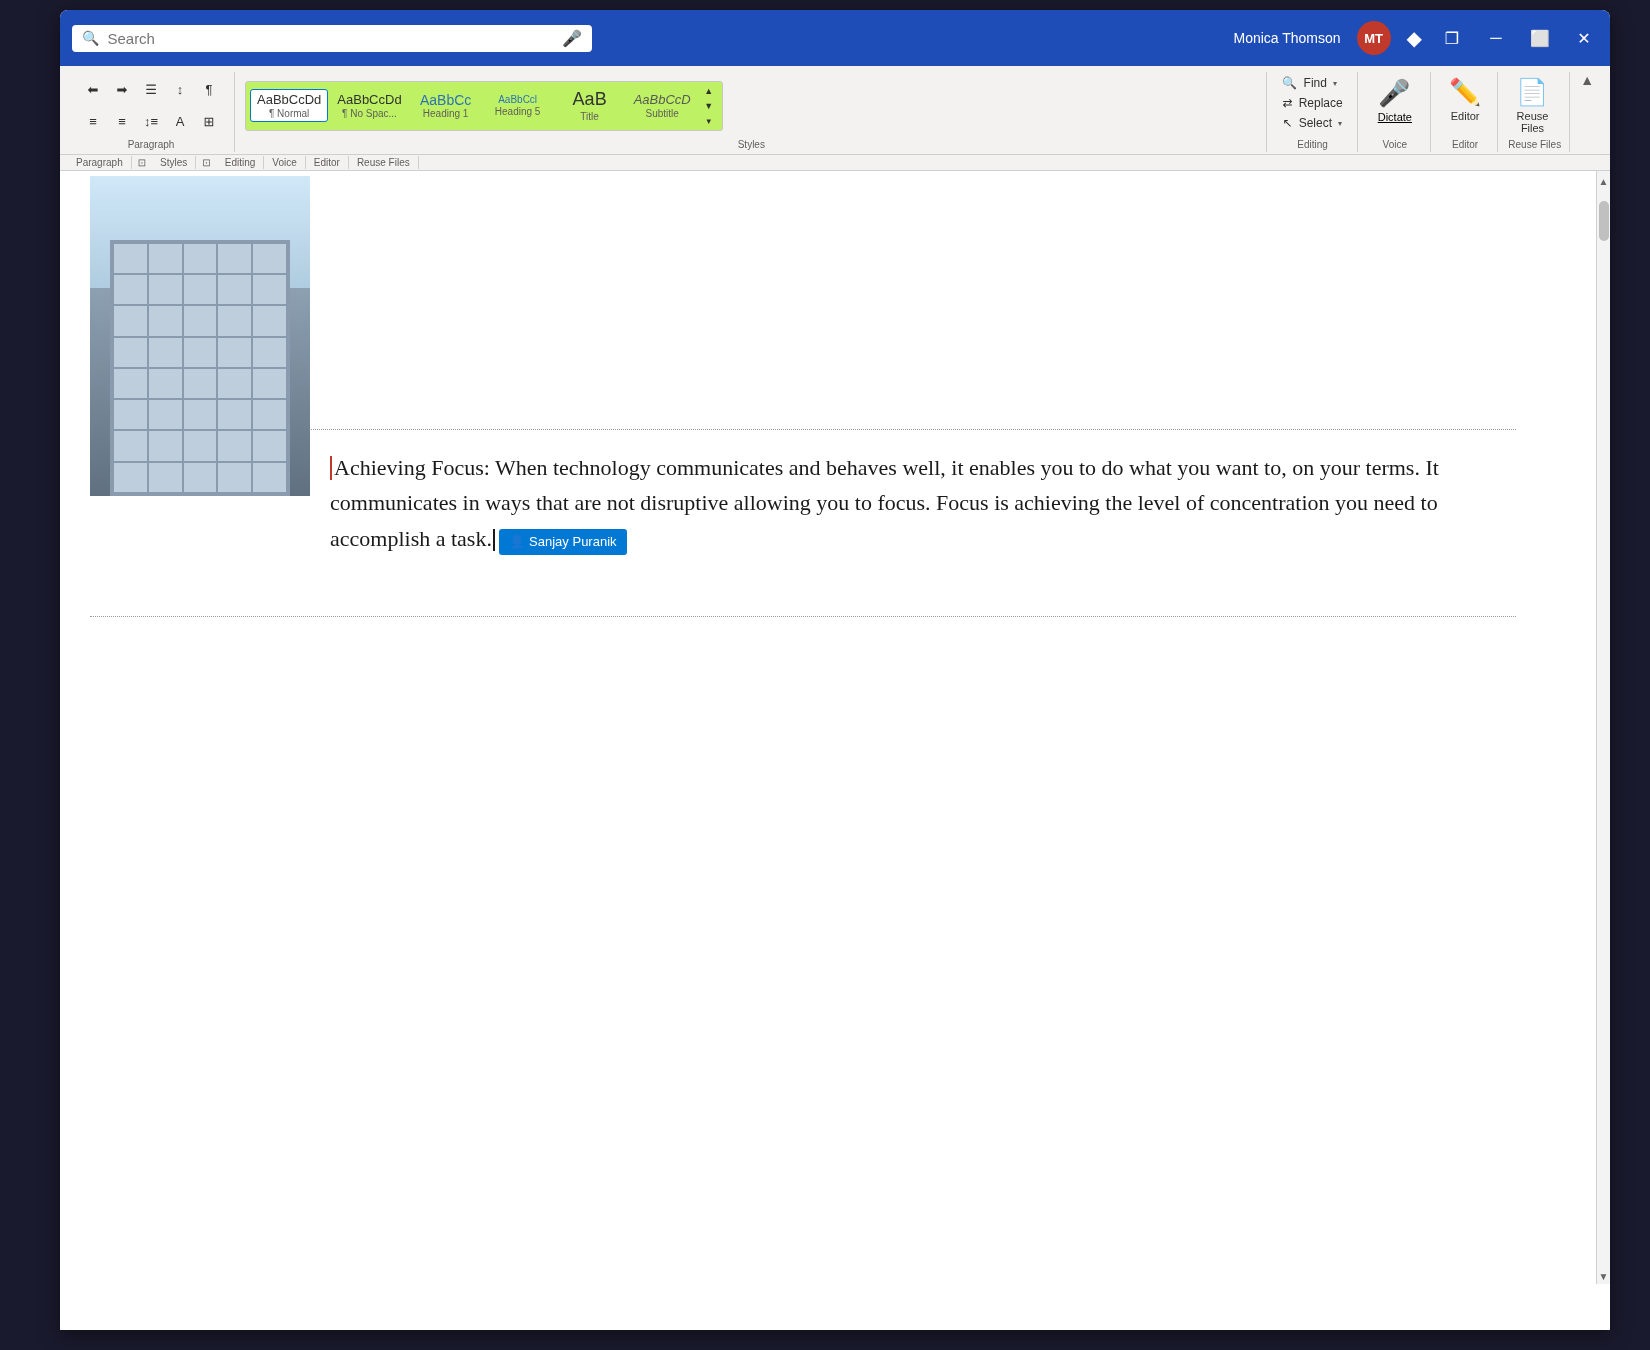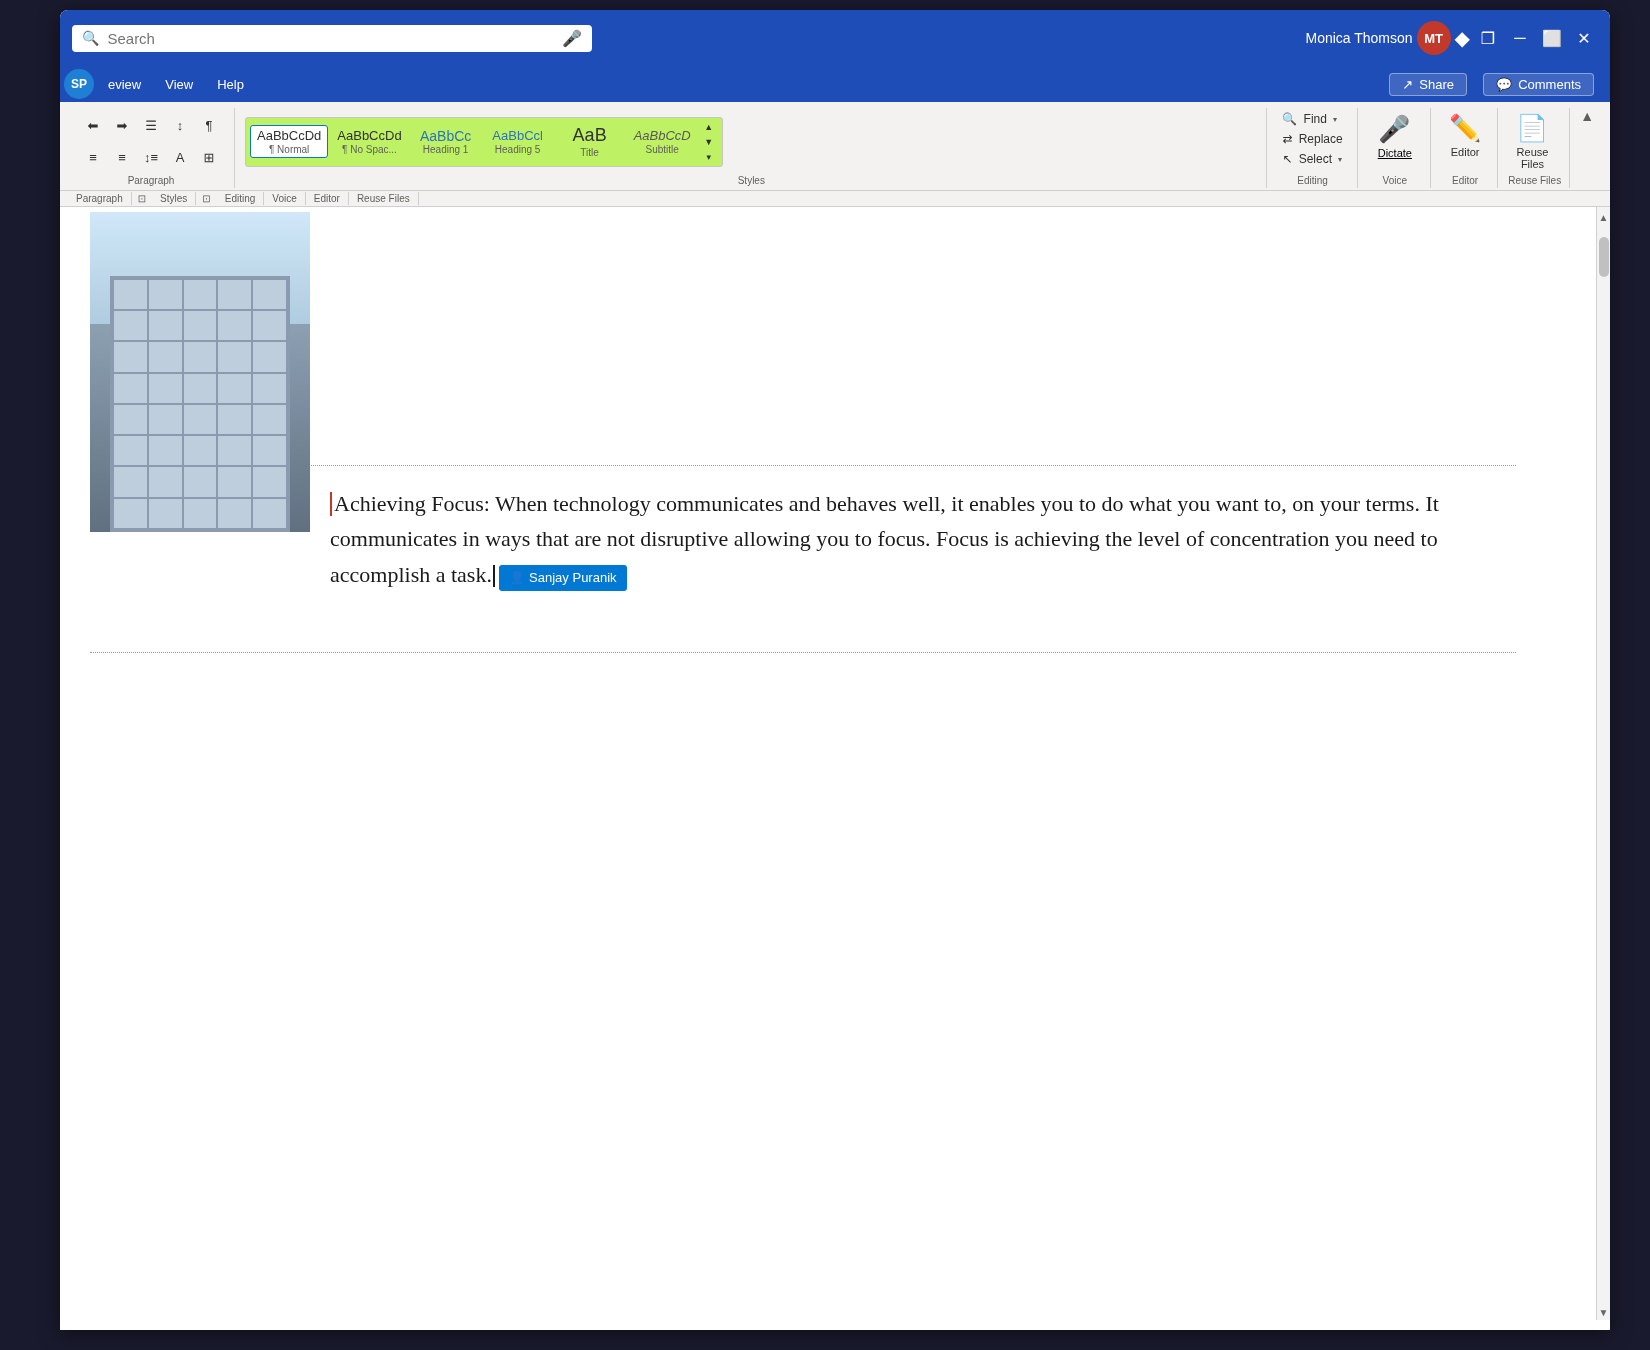--- a/index.html
+++ b/index.html
@@ -62,21 +62,21 @@
     .mic-icon-wrap {
       color: #555;
       font-size: 16px;
       margin-left: auto;
     }
 
     .title-bar-right {
       margin-left: auto;
       display: flex;
       align-items: center;
-      gap: 4px;
+      gap: 16px;
     }
 
     .user-name {
       color: #fff;
       font-size: 14px;
     }
 
     .user-avatar {
       width: 34px;
       height: 34px;
@@ -538,39 +538,20 @@
         <span>MT</span>
       </div>
       <span class="diamond-icon">◆</span>
       <div class="window-btn">❐</div>
       <div class="window-btn">─</div>
       <div class="window-btn">⬜</div>
       <div class="window-btn close">✕</div>
     </div>
   </div>
 
-  <div class="menu-bar">
-    <div class="sp-avatar">
-      <span>SP</span>
-    </div>
-    <div class="menu-item">eview</div>
-    <div class="menu-item">View</div>
-    <div class="menu-item">Help</div>
-
-    <div style="margin-left: auto; display: flex; align-items: center; gap: 8px; margin-right: 8px;">
-      <div class="share-btn">
-        <span>↗</span>
-        <span>Share</span>
-      </div>
-      <div class="comments-btn">
-        <span>💬</span>
-        <span>Comments</span>
-      </div>
-    </div>
-  </div>
 
   <div class="ribbon">
     <div class="ribbon-row">
 
       <div class="ribbon-group">
         <div class="ribbon-tools">
           <div class="para-tools">
             <div class="para-btn">⬅</div>
             <div class="para-btn">➡</div>
             <div class="para-btn">☰</div>
@@ -603,21 +584,21 @@
               <div class="style-preview" style="font-size:13px;">AaBbCcDd</div>
               <div class="style-name">¶ No Spac...</div>
             </div>
 
             <div class="style-item">
               <div class="style-preview" style="font-size:14px;color:#2e74b5;font-weight:normal;">AaBbCc</div>
               <div class="style-name">Heading 1</div>
             </div>
 
             <div class="style-item">
-              <div class="style-preview" style="font-size:13px;color:#2e74b5;">AaBbCcl</div>
+              <div class="style-preview" style="font-size:10px;color:#2e74b5;">AaBbCcl</div>
               <div class="style-name">Heading 5</div>
             </div>
 
             <div class="style-item">
               <div class="style-preview" style="font-size:18px;color:#333;">AaB</div>
               <div class="style-name">Title</div>
             </div>
 
             <div class="style-item">
               <div class="style-preview" style="font-size:13px;color:#595959;font-style:italic;">AaBbCcD</div>

